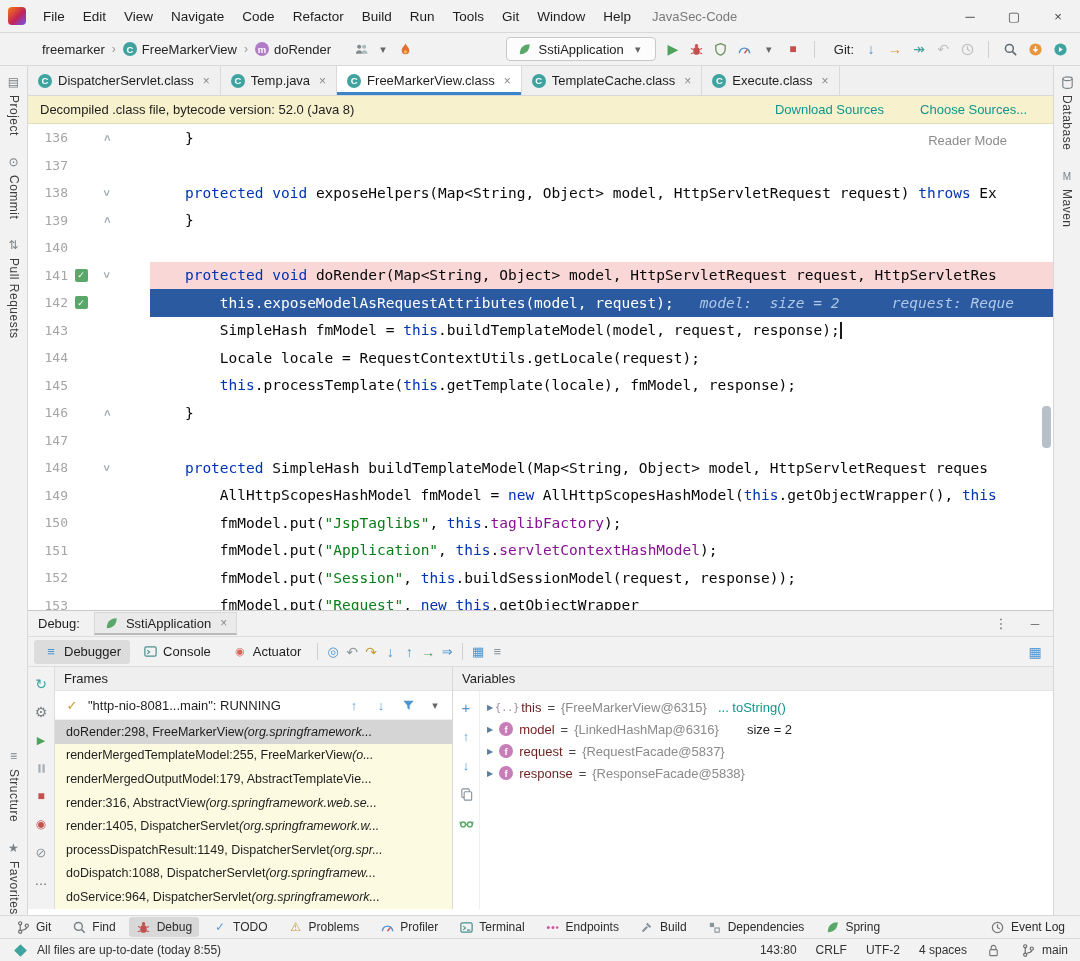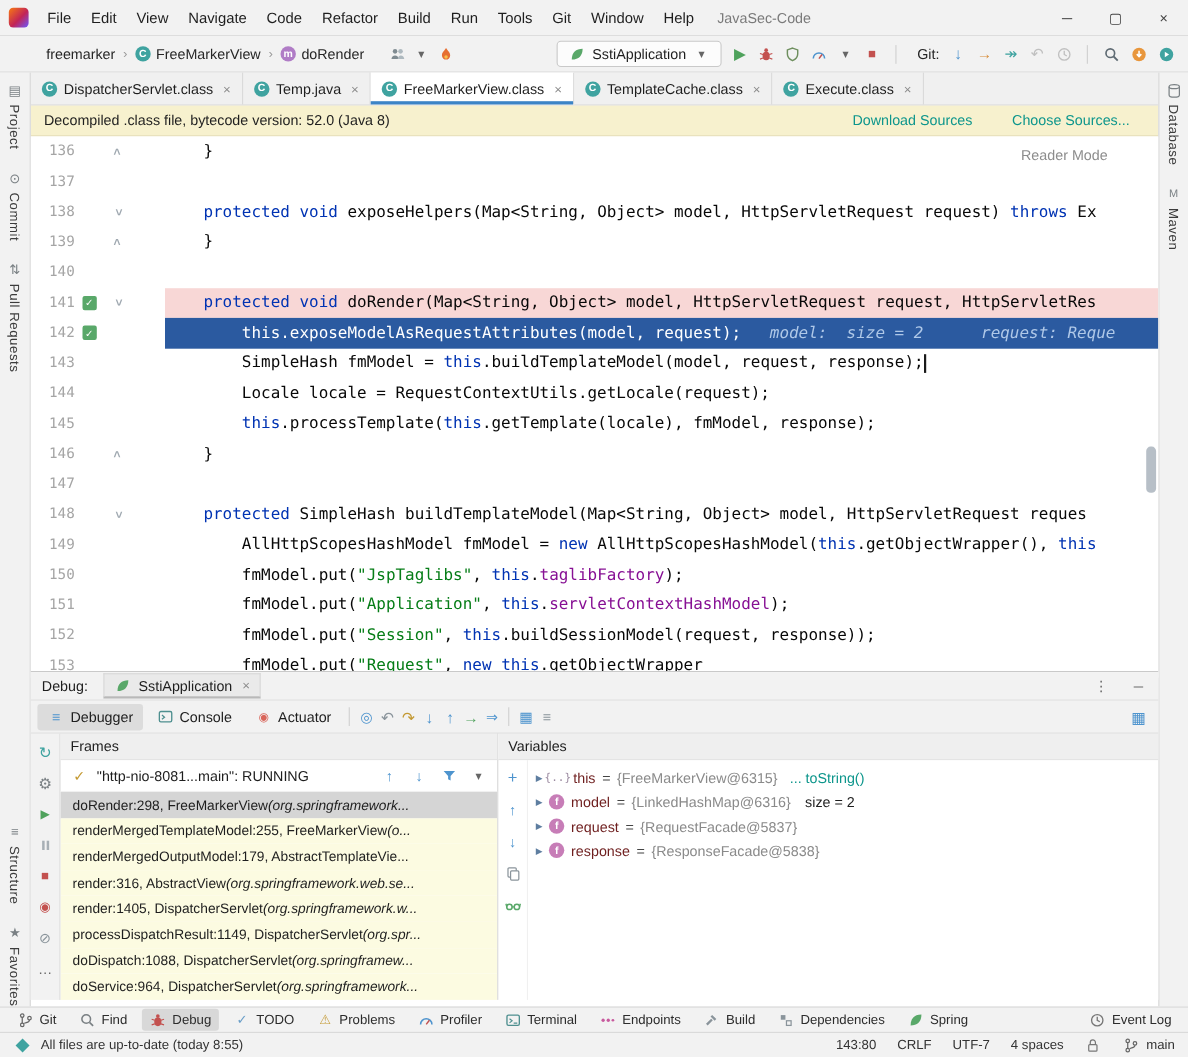--- a/index.html
+++ b/index.html
@@ -110,21 +110,21 @@
   .vars-body { flex:1; display:flex; min-height:0; }
   .vars-strip { width:27px; flex:none; border-right:1px solid #F0F0F0; display:flex; flex-direction:column;
            align-items:center; padding-top:8px; gap:13px; }
   .vars-strip .ic { color:#8A949B; }
   .vars-list { flex:1; padding-top:5px; overflow:hidden; }
   .var-row { height:22px; display:flex; align-items:center; gap:6px; padding:0 7px; font-size:13px; white-space:nowrap; }
   .var-chevron { color:#5E7EA0;font-size:8px; }
   .var-name { color:#6E1E1E; }
   .var-eq { color:#444; }
   .var-value { color:#8A8A8A; }
-  .var-note { color:#1e1e1e; margin-left:7px; }
+  .var-note { color:#1e1e1e; margin-left:22px; }
   .var-link { color:var(--link); margin-left:5px; }
 
   
   .twbar { position:absolute; left:0; right:0; bottom:23px; height:23px; background:#F2F2F2;
            border-top:1px solid #D8D8D8; display:flex; align-items:center; padding:0 8px; gap:6px; font-size:12px; }
   .tw-item { display:flex; align-items:center; gap:5px; padding:2px 7px; border-radius:3px; color:#2c2c2c; }
   .tw-item.active { background:#D8D8D8; }
   .tw-right { margin-left:auto; }
   .statusbar { position:absolute; left:0; right:0; bottom:0; height:23px; background:#F2F2F2;
            border-top:1px solid #D8D8D8; display:flex; align-items:center; padding:0 12px; gap:9px;
@@ -790,21 +790,21 @@
     </div>
 
   <div class="statusbar">
     <span id="sb-left-icon"><span class="ic">
           <span class="diamond"></span>
         </span></span>
     <span>All files are up-to-date (today 8:55)</span>
     <div class="sb-right" id="sb-right">
         <span class="sb-item">143:80</span>
         <span class="sb-item">CRLF</span>
-        <span class="sb-item">UTF-7</span>
+        <span class="sb-item">UTF-2</span>
         <span class="sb-item">4 spaces</span>
         <span class="ic">
           <svg width="15" height="15" viewBox="0 0 16 16" fill="none">
             <rect x="4" y="7" width="8" height="6.5" rx="1" stroke="#777" stroke-width="1.2"></rect>
             <path d="M5.5 7V5a2.5 2.5 0 0 1 5 0v2" stroke="#777" stroke-width="1.2"></path>
           </svg>
         </span>
         <span class="sb-item">
           <span class="ic">
             <svg width="15" height="15" viewBox="0 0 16 16" fill="none">

